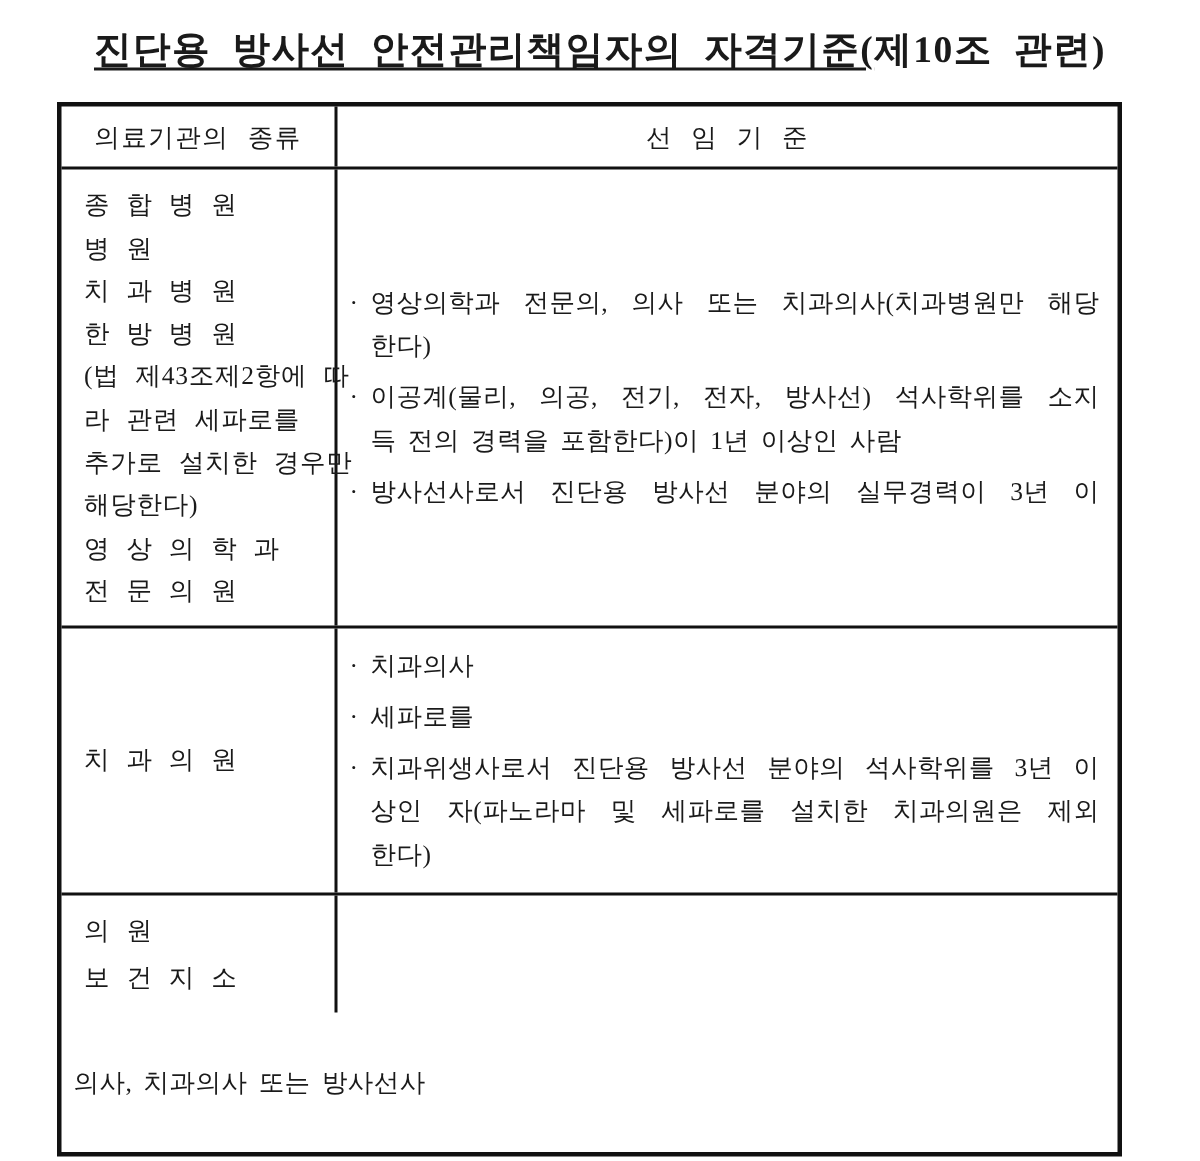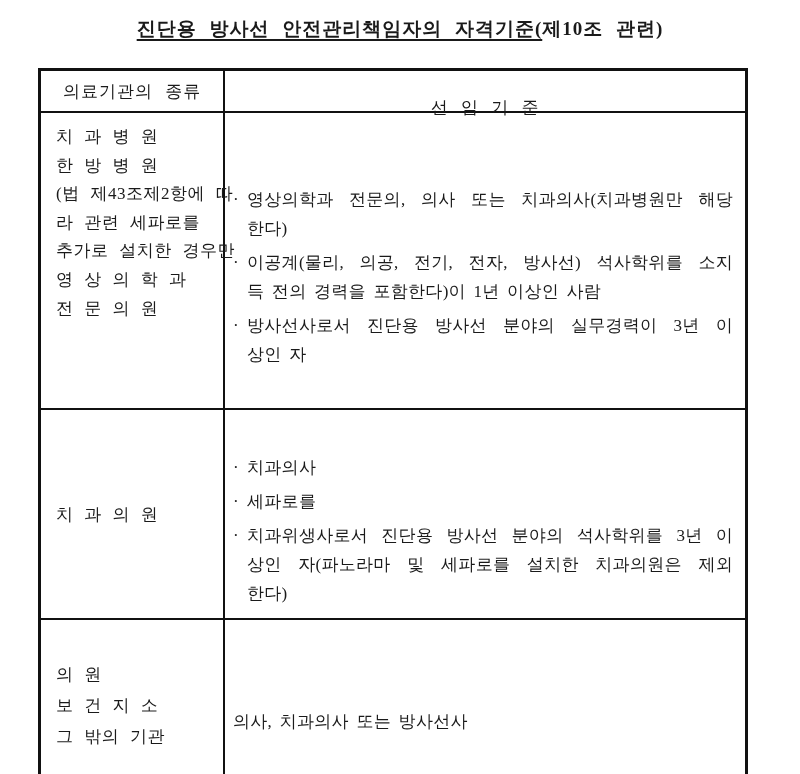--- a/index.html
+++ b/index.html
@@ -4,44 +4,44 @@
 <style>
   * { margin:0; padding:0; box-sizing:border-box; }
   html,body { width:800px; height:774px; background:#ffffff; overflow:hidden; }
   body {
     font-family:"Liberation Serif","DejaVu Serif",serif;
     color:#1a1a1a;
     position:relative;
   }
   .doc-title {
     position:absolute; top:16px; left:0; width:100%;
-    text-align:center; font-size:19px; font-weight:600;
+    text-align:center; font-size:25px; font-weight:600;
     letter-spacing:1px; word-spacing:7px; white-space:nowrap;
   }
   .doc-title .u {
     text-decoration:underline;
     text-underline-offset:4px;
     text-decoration-thickness:1.5px;
   }
   .qual-table {
     position:absolute; left:38px; top:68px; width:710px;
     border:3px solid #111; background:#fff;
   }
   .hrow { display:flex; height:42px; border-bottom:2px solid #111; }
   .hcell {
     display:flex; align-items:center; justify-content:center;
     font-size:17px; letter-spacing:1px; word-spacing:7px;
   }
   .cell-inst {
     width:184px; flex-shrink:0;
     border-right:2px solid #111;
   }
-  .cell-crit { flex:1;margin-top:32px; }
+  .cell-crit { flex:1; }
   .trow { display:flex; border-bottom:2px solid #111; }
-  .trow:last-child { border-bottom:none; }
+  .trow:last-child { border-bottom:none;flex-direction:column; }
   .trow:nth-child(1) { min-height:297px; }
   .trow:nth-child(2) { min-height:165px; }
   .trow:nth-child(3) { min-height:171px; }
   .trow .cell-inst {
     display:flex; flex-direction:column; justify-content:center;
     padding:8px 6px 8px 15px;
     font-size:17px; line-height:31px;
     letter-spacing:0.5px; word-spacing:6px;
   }
   .trow:first-child .cell-inst {
@@ -67,43 +67,45 @@
 </div>
 
 <div class="qual-table">
   <div class="hrow">
     <div class="hcell cell-inst">의료기관의 종류</div>
     <div class="hcell cell-crit">선 임 기 준</div>
   </div>
   <div>
       <div class="trow">
         <div class="cell-inst">
+          <div class="iline">종 합 병 원</div>
+          <div class="iline">병 원</div>
           <div class="iline">치 과 병 원</div>
           <div class="iline">한 방 병 원</div>
           <div class="iline">(법 제43조제2항에 따</div>
           <div class="iline">라 관련 세파로를</div>
           <div class="iline">추가로 설치한 경우만</div>
+          <div class="iline">해당한다)</div>
           <div class="iline">영 상 의 학 과</div>
           <div class="iline">전 문 의 원</div>
         </div>
         <div class="cell-crit">
           <div class="para bulleted">
             <span class="bullet">·</span>
             <div class="line stretch">영상의학과 전문의, 의사 또는 치과의사(치과병원만 해당</div>
             <div class="line">한다)</div>
           </div>
           <div class="para bulleted">
             <span class="bullet">·</span>
             <div class="line stretch">이공계(물리, 의공, 전기, 전자, 방사선) 석사학위를 소지</div>
             <div class="line">득 전의 경력을 포함한다)이 1년 이상인 사람</div>
           </div>
           <div class="para bulleted">
             <span class="bullet">·</span>
             <div class="line stretch">방사선사로서 진단용 방사선 분야의 실무경력이 3년 이</div>
-            <div class="line">상인 자</div>
           </div>
         </div>
       </div>
       <div class="trow">
         <div class="cell-inst">
           <div class="iline">치 과 의 원</div>
         </div>
         <div class="cell-crit">
           <div class="para bulleted">
             <span class="bullet">·</span>
@@ -118,21 +120,20 @@
             <div class="line stretch">치과위생사로서 진단용 방사선 분야의 석사학위를 3년 이</div>
             <div class="line stretch">상인 자(파노라마 및 세파로를 설치한 치과의원은 제외</div>
             <div class="line">한다)</div>
           </div>
         </div>
       </div>
       <div class="trow">
         <div class="cell-inst">
           <div class="iline">의 원</div>
           <div class="iline">보 건 지 소</div>
-          <div class="iline">그 밖의 기관</div>
         </div>
         <div class="cell-crit">
           <div class="para">
             <div class="line">의사, 치과의사 또는 방사선사</div>
           </div>
         </div>
       </div>
     </div>
 </div>
 

